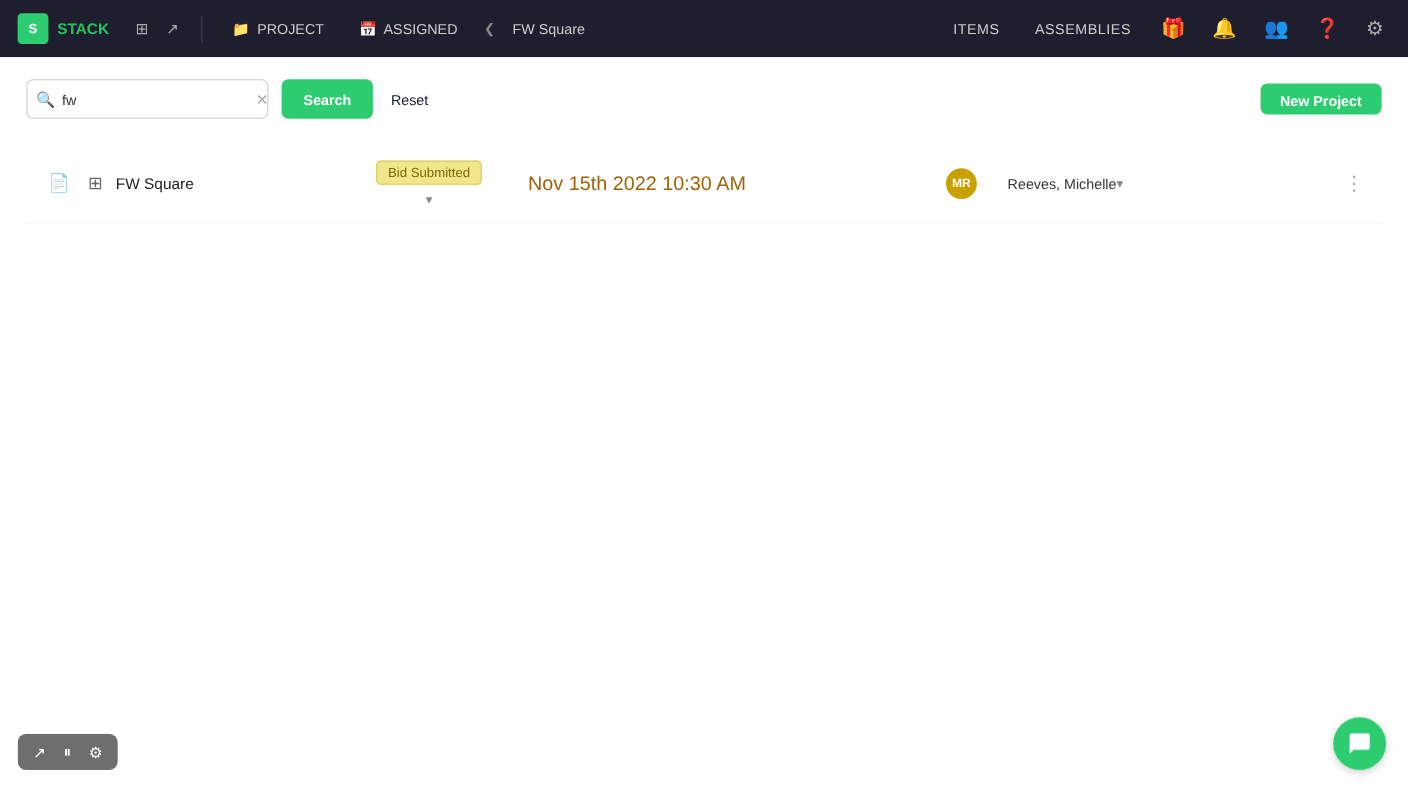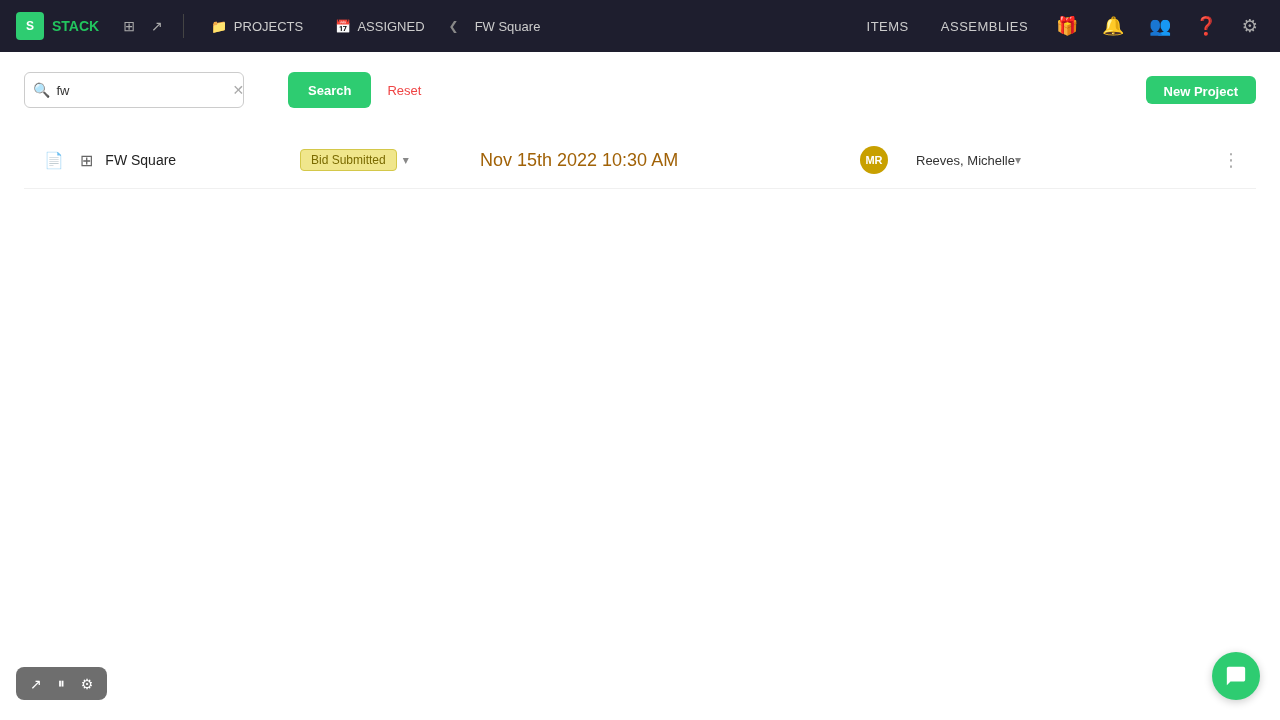--- a/index.html
+++ b/index.html
@@ -132,26 +132,25 @@
     .btn-search {
       background: #2ecc71;
       color: #fff;
       border: none;
       border-radius: 6px;
       padding: 8px 20px;
       font-size: 13px;
       font-weight: 600;
       cursor: pointer;
       height: 36px;
-      margin-left: 32px;
     }
     .btn-reset {
       background: transparent;
       border: none;
-      color: #ef4444;
+      color: #0f172a;
       font-size: 13px;
       cursor: pointer;
       padding: 8px 4px;
     }
     .btn-new-project {
       margin-left: auto;
       background: #2ecc71;
       color: #fff;
       border: none;
       border-radius: 6px;
@@ -192,20 +191,21 @@
       align-items: center;
       gap: 8px;
       font-size: 14px;
       font-weight: 500;
       color: #222;
     }
     .status-cell {
       display: flex;
       align-items: center;
       gap: 6px;
+      flex-direction: column;
     }
     .status-badge {
       background: #f0e68c;
       border: 1px solid #d4c84a;
       color: #7a6a00;
       border-radius: 4px;
       padding: 3px 10px;
       font-size: 12px;
       font-weight: 500;
     }
@@ -306,21 +306,21 @@
 <nav class="top-nav">
   <div class="logo-area">
     <div class="logo-icon">S</div>
     <span class="logo-text">STACK</span>
   </div>
   <span class="nav-icon-btn">⊞</span>
   <span class="nav-icon-btn">↗</span>
   <div class="nav-separator"></div>
   <div class="nav-link">
     <span>📁</span>
-    <span>PROJECTS</span>
+    <span>PROJECT</span>
   </div>
   <div class="nav-link">
     <span>📅</span>
     <span>ASSIGNED</span>
   </div>
   <span class="breadcrumb-arrow">❮</span>
   <span class="breadcrumb-item">FW Square</span>
 
   <div class="nav-right">
     <span class="nav-right-link">ITEMS</span>

